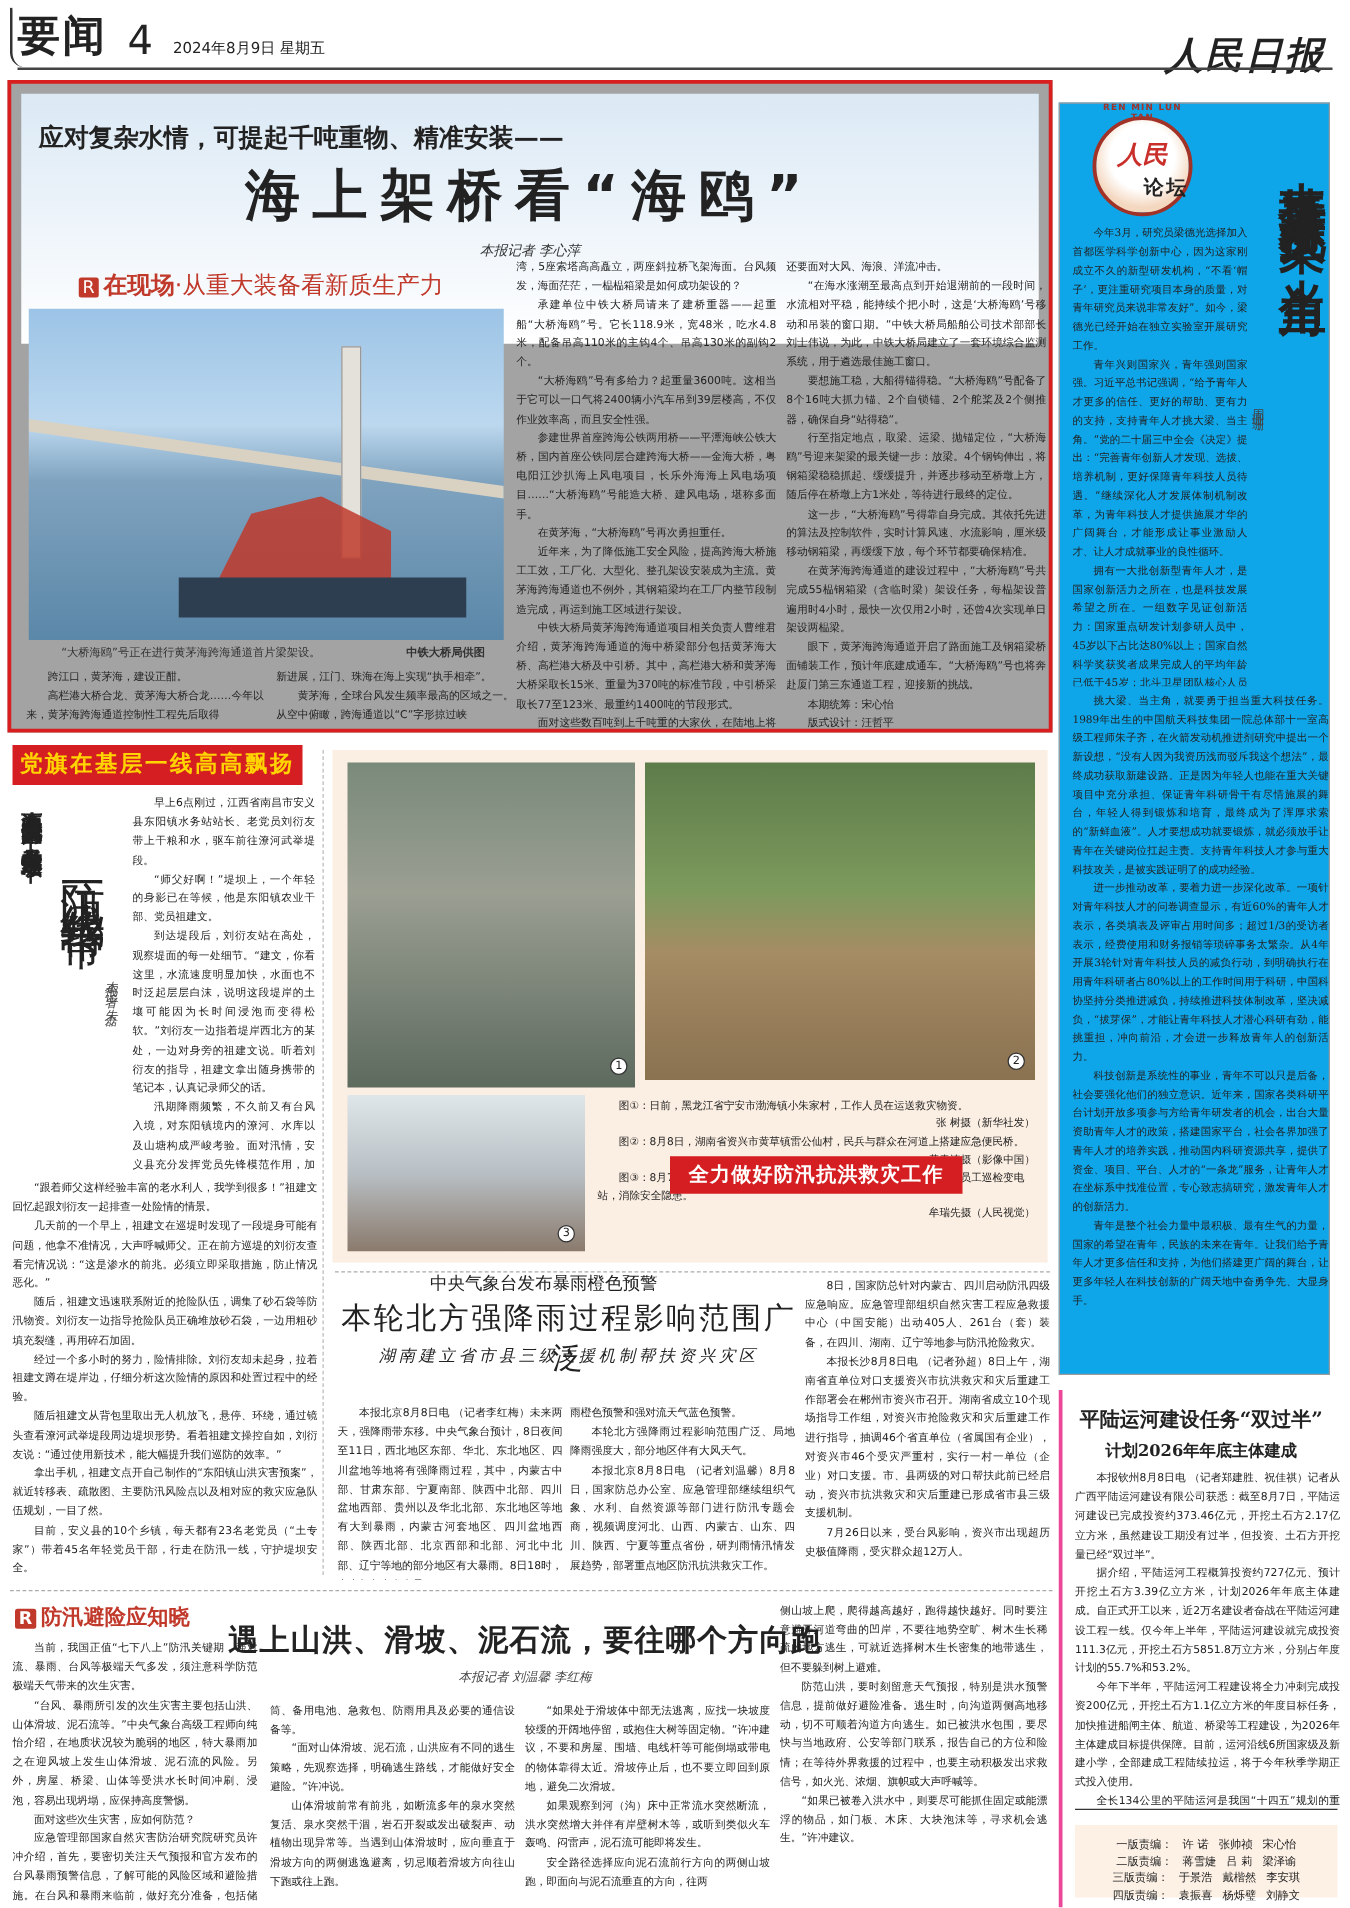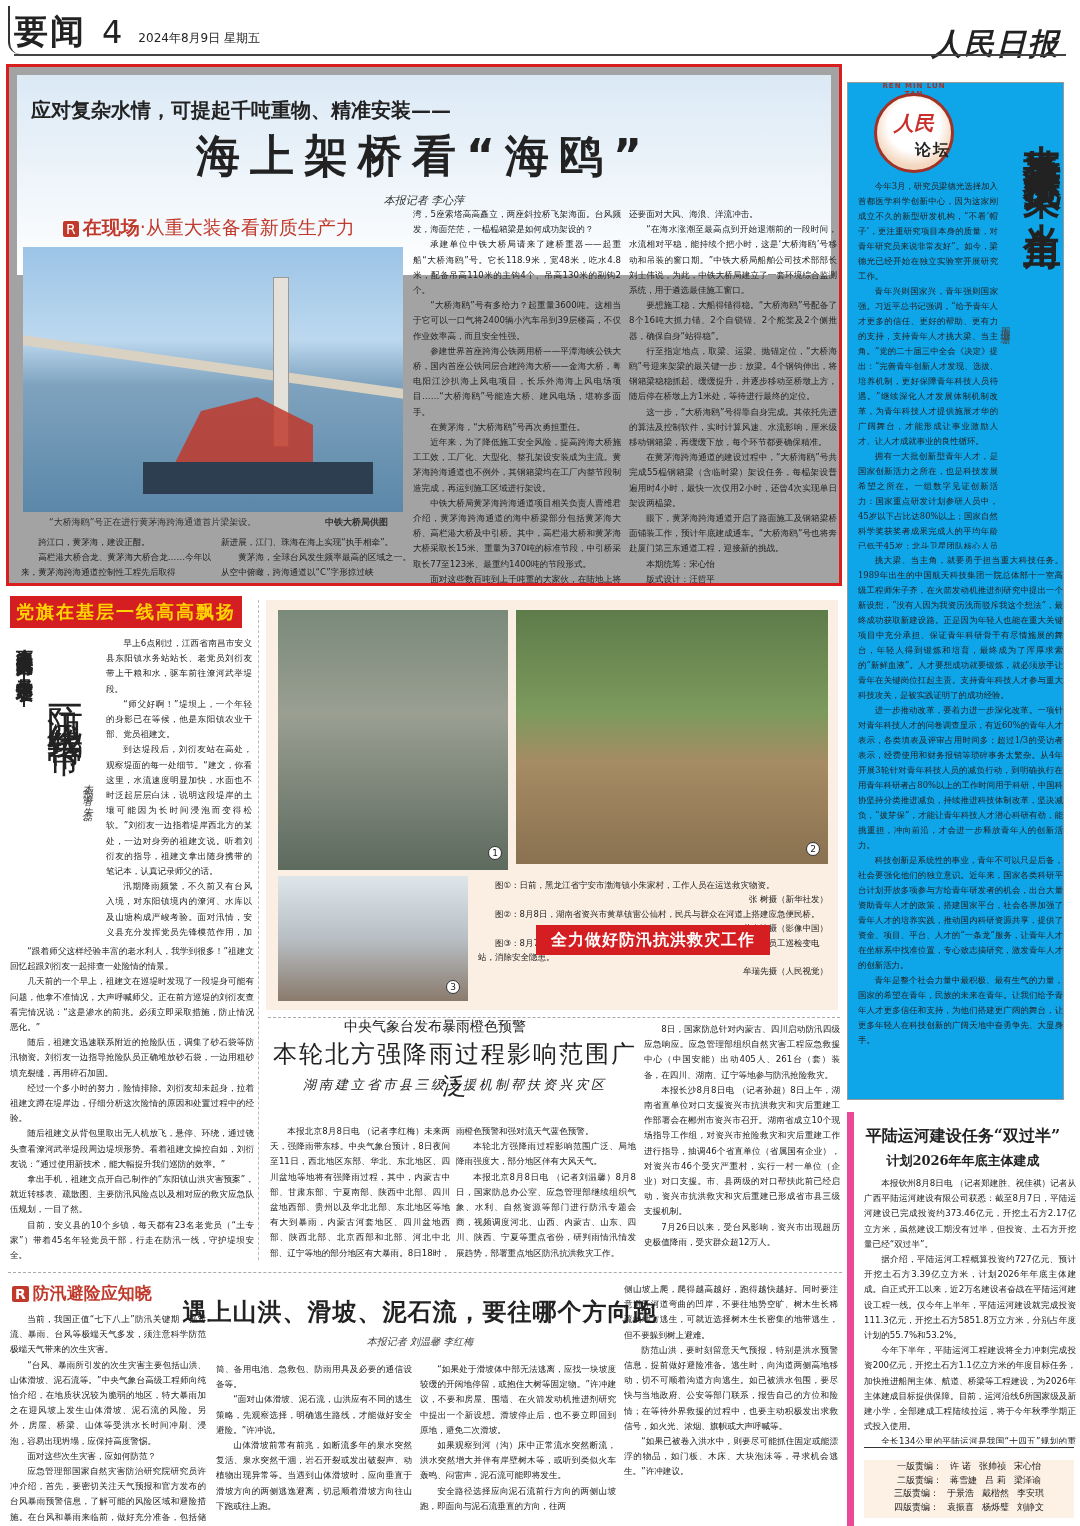--- a/index.html
+++ b/index.html
@@ -1,19 +1,19 @@
 <!DOCTYPE html>
 <html><head>
 <meta charset="utf-8">
 <style>
 *{box-sizing:border-box;margin:0;padding:0}
 body{width:1080px;height:1526px;background:#fff;font-family:"DejaVu Sans","Liberation Sans",sans-serif;color:#222;position:relative;overflow:hidden}
 .abs{position:absolute}
 .mast-left{left:8px;top:6px;height:48px;display:flex;align-items:flex-end;gap:16px;border-left:2px solid #333;border-bottom-left-radius:12px;padding-left:4px}
-.mast-section{font-size:34px;font-weight:bold;font-family:Liberation Serif, serif;letter-spacing:2px;line-height:44px}
+.mast-section{font-size:34px;font-weight:bold;font-family:Liberation Mono, monospace;letter-spacing:2px;line-height:44px}
 .mast-page{font-size:32px;line-height:44px}
 .mast-date{font-size:12px;line-height:20px;padding-bottom:6px}
 .mast-rule{left:14px;right:14px;top:54px;height:2px;background:#444}
 .mast-logo{right:20px;top:24px;font-family:"DejaVu Serif",serif;font-style:italic;font-weight:bold;font-size:30px;letter-spacing:2px}
 .feature{left:6px;top:64px;width:836px;height:522px;border:3px solid #d81e1e;background:#a3a3a3}
 .feature-hd{position:absolute;left:8px;top:8px;right:8px;height:200px;background:linear-gradient(#dbe9f5,#fff)}
 .kicker{position:absolute;left:14px;top:22px;font-size:20px;font-family:"DejaVu Serif",serif;font-weight:bold}
 .headline{position:absolute;left:0;right:0;top:52px;text-align:center;font-size:44px;font-weight:bold;letter-spacing:10px}
 .byline{position:absolute;left:0;right:0;top:118px;text-align:center;font-size:11px;color:#333;font-family:"DejaVu Serif",serif;font-style:italic}
 .tag{position:absolute;left:46px;top:140px;font-size:19px;color:#c0392b}
@@ -45,24 +45,24 @@
 .weather-kick{position:absolute;left:270px;top:1018px;width:330px;text-align:center;font-size:14px;font-weight:normal;font-family:"DejaVu Serif",serif}
 .weather-head{position:absolute;left:270px;top:1038px;width:370px;text-align:center;font-size:24px;letter-spacing:2px}
 .weather-sub{position:absolute;left:270px;top:1078px;width:370px;text-align:center;font-size:13px;font-style:italic;font-family:"DejaVu Serif",serif;letter-spacing:3px}
 .sidebar{left:847px;top:82px;width:217px;height:1018px;border:1px solid #999;background:#0ea5e9}
 .forum-logo{position:absolute;left:26px;top:10px;width:80px;height:80px;border-radius:50%;border:3px solid #a03227;background:radial-gradient(circle at 50% 40%,#fff 0,#fff 45%,#f4d7bf 70%)}
 .forum-logo .t1{position:absolute;left:0;right:0;top:14px;text-align:center;color:#c9302c;font-size:20px;font-style:italic;font-weight:bold;font-family:"DejaVu Serif",serif}
 .forum-logo .t2{position:absolute;left:0;right:0;top:44px;text-align:right;font-size:16px;font-weight:bold;letter-spacing:2px}
 .forum-logo .arc{position:absolute;left:0;right:0;top:-14px;text-align:center;font-size:7px;font-weight:bold;color:#a03227;letter-spacing:1px}
 .side-head{position:absolute;left:170px;top:32px;writing-mode:vertical-rl;font-size:38px;font-weight:bold;letter-spacing:4px;line-height:48px}
 .side-by{position:absolute;left:150px;top:236px;writing-mode:vertical-rl;font-size:10px;color:#444;letter-spacing:4px}
-.canal{left:847px;top:1112px;width:225px;height:414px;border-left:7px solid #ec4899}
+.canal{left:847px;top:1112px;width:225px;height:414px;border-left:3px solid #ec4899}
 .canal-h{position:absolute;left:0;right:0;top:14px;text-align:center;font-size:16px;font-weight:bold;font-family:"DejaVu Serif",serif}
 .canal-s{position:absolute;left:0;right:0;top:40px;text-align:center;font-size:13px;font-weight:bold;font-family:"DejaVu Serif",serif}
-.editors{position:absolute;left:10px;top:348px;width:210px;height:58px;background:#fdf1e6;font-size:9px;line-height:13.5px;text-align:center;padding-top:0}
+.editors{position:absolute;left:10px;top:348px;width:210px;height:58px;background:#fdf1e6;font-size:9px;line-height:13.5px;text-align:center;padding-top:10px}
 .editors .row span{display:inline-block;margin:0 4px}
 .canal-rule{position:absolute;left:10px;top:335px;width:210px;height:1px;background:#333}
 .tips-tag{left:12px;top:1282px;font-size:17px;color:#c0392b;font-weight:bold}
 .tips-head{left:180px;top:1296px;width:480px;text-align:center;font-size:24px;font-weight:bold;letter-spacing:1px}
 .tips-by{left:180px;top:1335px;width:480px;text-align:center;font-size:10px;font-style:italic;color:#444;font-family:"DejaVu Serif",serif}
 </style>
 </head>
 <body>
 
 <div class="abs mast-left">
@@ -232,21 +232,21 @@
   <p>“台风、暴雨所引发的次生灾害主要包括山洪、山体滑坡、泥石流等。”中央气象台高级工程师向纯怡介绍，在地质状况较为脆弱的地区，特大暴雨加之在迎风坡上发生山体滑坡、泥石流的风险。另外，房屋、桥梁、山体等受洪水长时间冲刷、浸泡，容易出现坍塌，应保持高度警惕。</p>
   <p>面对这些次生灾害，应如何防范？</p>
   <p>应急管理部国家自然灾害防治研究院研究员许冲介绍，首先，要密切关注天气预报和官方发布的台风暴雨预警信息，了解可能的风险区域和避险措施。在台风和暴雨来临前，做好充分准备，包括储备食物、水、手电</p>
 </div>
 <div class="col" style="left:216px;top:1362px;width:196px;height:160px">
   <p class="noi">筒、备用电池、急救包、防雨用具及必要的通信设备等。</p>
   <p>“面对山体滑坡、泥石流，山洪应有不同的逃生策略，先观察选择，明确逃生路线，才能做好安全避险。”许冲说。</p>
   <p>山体滑坡前常有前兆，如断流多年的泉水突然复活、泉水突然干涸，岩石开裂或发出破裂声、动植物出现异常等。当遇到山体滑坡时，应向垂直于滑坡方向的两侧逃逸避离，切忌顺着滑坡方向往山下跑或往上跑。</p>
 </div>
 <div class="col" style="left:420px;top:1362px;width:196px;height:160px">
-  <p>“如果处于滑坡体中部无法逃离，应找一块坡度较缓的开阔地停留，或抱住大树等固定物。”许冲建议，不要和房屋、围墙、在火箭发动机推进剂研究中提出一个新设想。滑坡停止后，也不要立即回到原地，避免二次滑坡。</p>
+  <p>“如果处于滑坡体中部无法逃离，应找一块坡度较缓的开阔地停留，或抱住大树等固定物。”许冲建议，不要和房屋、围墙、电线杆等可能倒塌或带电的物体靠得太近。滑坡停止后，也不要立即回到原地，避免二次滑坡。</p>
   <p>如果观察到河（沟）床中正常流水突然断流，洪水突然增大并伴有岸壁树木等，或听到类似火车轰鸣、闷雷声，泥石流可能即将发生。</p>
   <p>安全路径选择应向泥石流前行方向的两侧山坡跑，即面向与泥石流垂直的方向，往两</p>
 </div>
 <div class="col" style="left:624px;top:1282px;width:214px;height:240px">
   <p class="noi">侧山坡上爬，爬得越高越好，跑得越快越好。同时要注意避开河道弯曲的凹岸，不要往地势空旷、树木生长稀疏的地方逃生，可就近选择树木生长密集的地带逃生，但不要躲到树上避难。</p>
   <p>防范山洪，要时刻留意天气预报，特别是洪水预警信息，提前做好避险准备。逃生时，向沟道两侧高地移动，切不可顺着沟道方向逃生。如已被洪水包围，要尽快与当地政府、公安等部门联系，报告自己的方位和险情；在等待外界救援的过程中，也要主动积极发出求救信号，如火光、浓烟、旗帜或大声呼喊等。</p>
   <p>“如果已被卷入洪水中，则要尽可能抓住固定或能漂浮的物品，如门板、木床、大块泡沫等，寻求机会逃生。”许冲建议。</p>
 </div>
 
 </body></html>

